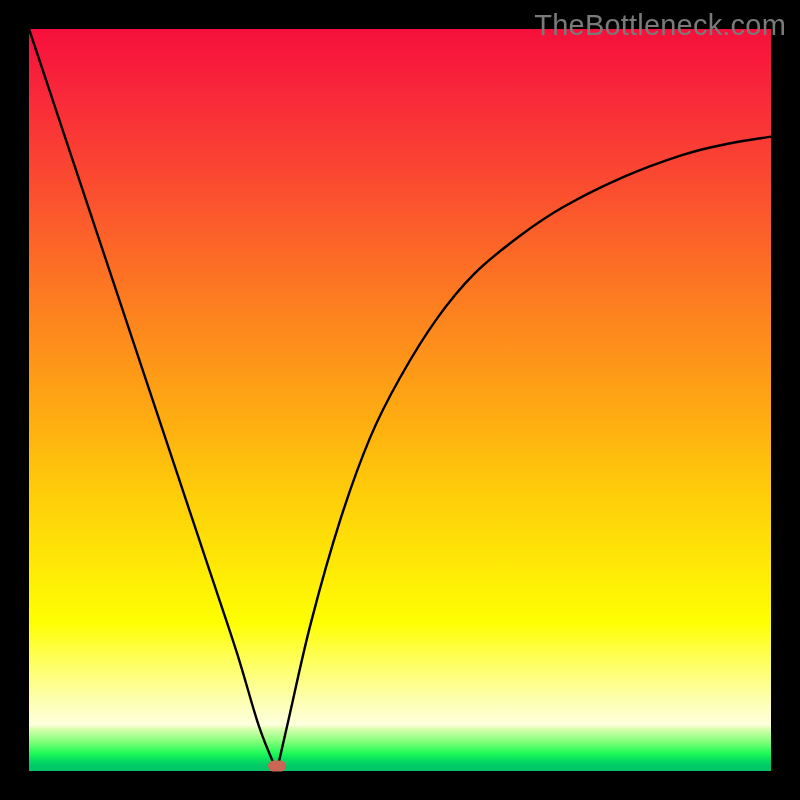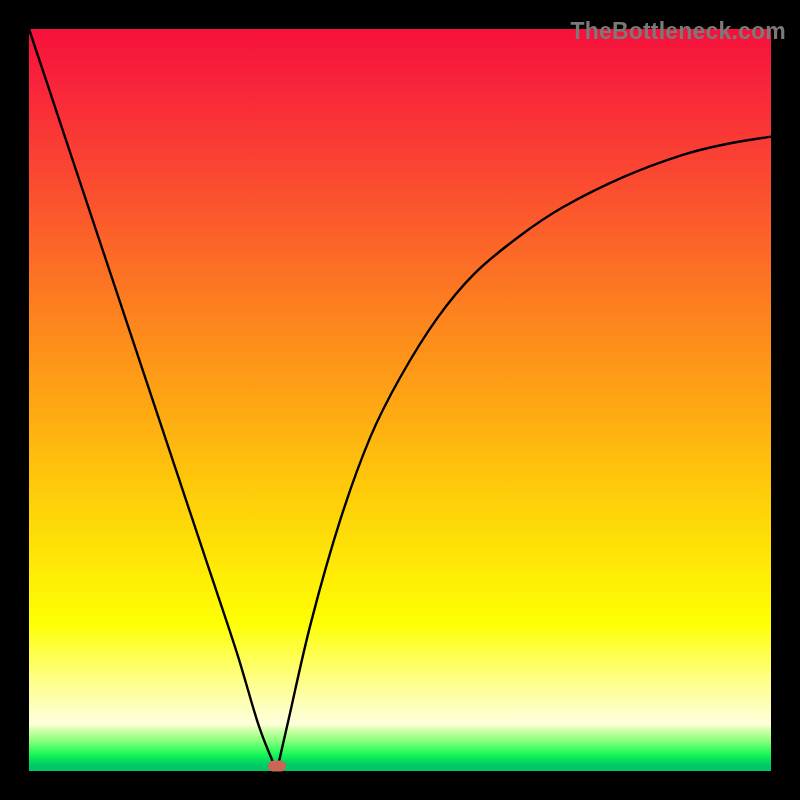--- a/index.html
+++ b/index.html
@@ -39,25 +39,25 @@
       #e0ffb4 94.2%,
       #84ff7a 96%,
       #20fa58 97.6%,
       #04dd5f 98.6%,
       #01c967 99.3%,
       #01c566 100%
     );
   }
   .watermark {
     position: absolute;
-    top: 18px;
+    top: 9px;
     right: 14px;
     color: #7a7a7a;
-    font-size: 23px;
-    font-weight: 700;
+    font-size: 29px;
+    font-weight: 400;
     letter-spacing: 0.2px;
     user-select: none;
   }
   svg.curve {
     position: absolute;
     left: 0;
     top: 0;
     width: 742px;
     height: 742px;
     overflow: visible;

